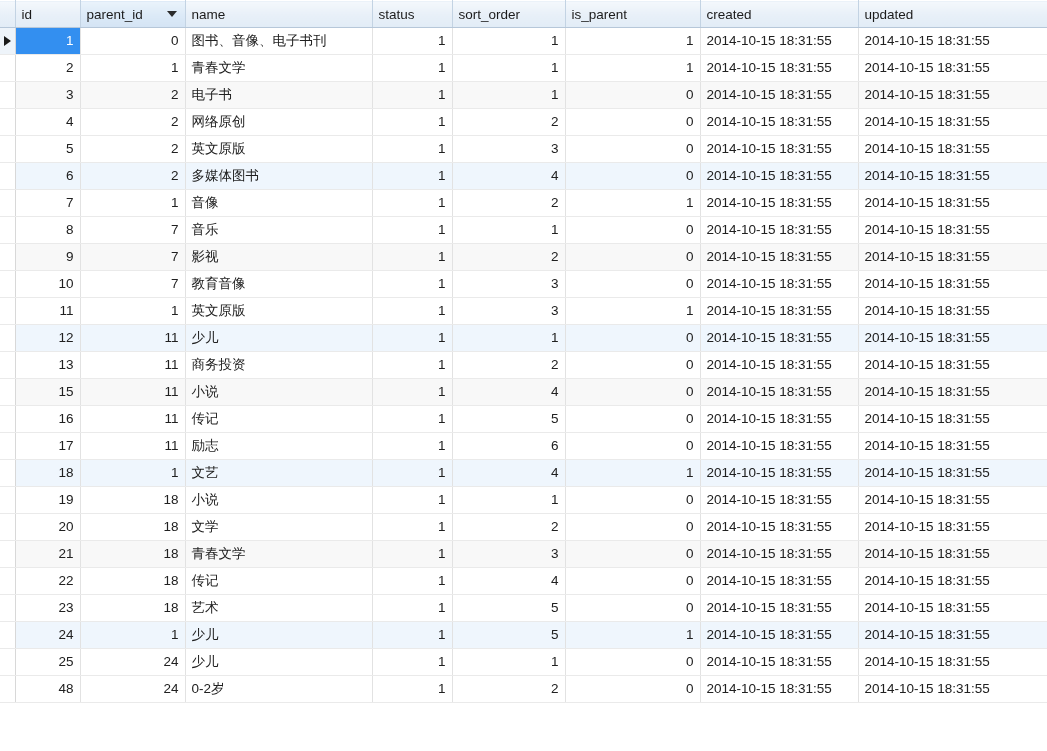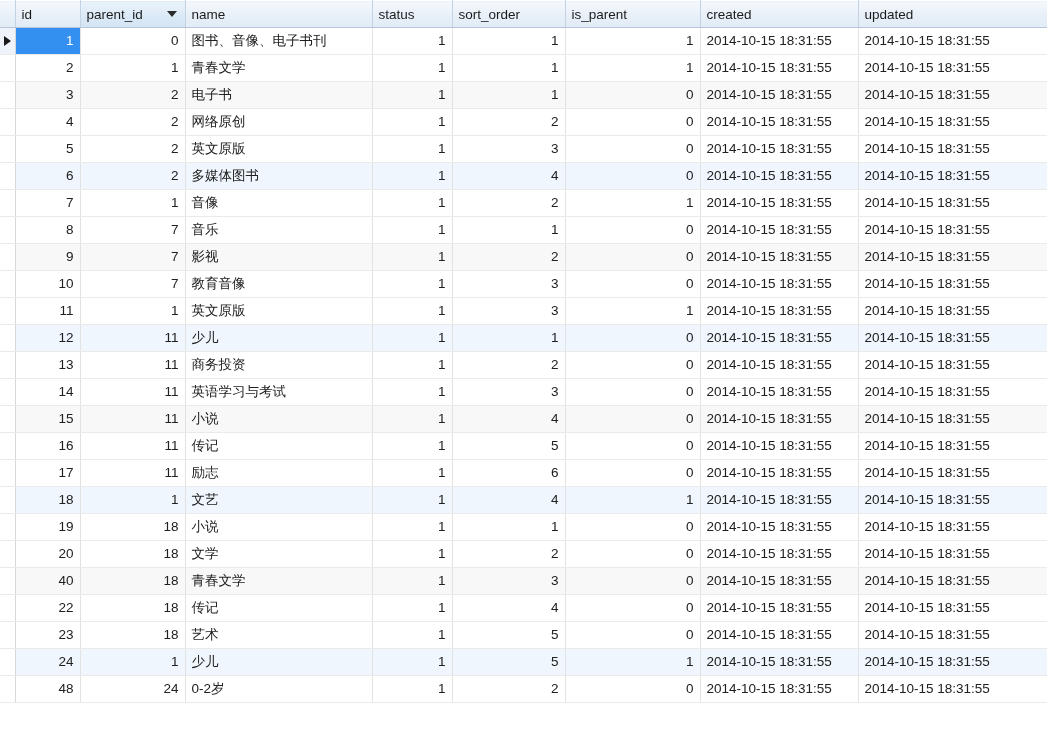--- a/index.html
+++ b/index.html
@@ -336,138 +336,138 @@
           <td class="gutter"></td>
           <td class="num">13</td>
           <td class="num">11</td>
           <td class="txt">商务投资</td>
           <td class="num">1</td>
           <td class="num">2</td>
           <td class="num">0</td>
           <td class="txt">2014-10-15 18:31:55</td>
           <td class="txt">2014-10-15 18:31:55</td>
         </tr>
-        <tr class="stripe-plain">
-          <td class="gutter"></td>
-          <td class="num">14</td>
-          <td class="num">11</td>
-          <td class="txt">英语学习与考试</td>
+        <tr class="stripe-grey">
+          <td class="gutter"></td>
+          <td class="num">15</td>
+          <td class="num">11</td>
+          <td class="txt">小说</td>
+          <td class="num">1</td>
+          <td class="num">4</td>
+          <td class="num">0</td>
+          <td class="txt">2014-10-15 18:31:55</td>
+          <td class="txt">2014-10-15 18:31:55</td>
+        </tr>
+        <tr class="stripe-plain">
+          <td class="gutter"></td>
+          <td class="num">16</td>
+          <td class="num">11</td>
+          <td class="txt">传记</td>
+          <td class="num">1</td>
+          <td class="num">5</td>
+          <td class="num">0</td>
+          <td class="txt">2014-10-15 18:31:55</td>
+          <td class="txt">2014-10-15 18:31:55</td>
+        </tr>
+        <tr class="stripe-plain">
+          <td class="gutter"></td>
+          <td class="num">17</td>
+          <td class="num">11</td>
+          <td class="txt">励志</td>
+          <td class="num">1</td>
+          <td class="num">6</td>
+          <td class="num">0</td>
+          <td class="txt">2014-10-15 18:31:55</td>
+          <td class="txt">2014-10-15 18:31:55</td>
+        </tr>
+        <tr class="stripe-blue">
+          <td class="gutter"></td>
+          <td class="num">18</td>
+          <td class="num">1</td>
+          <td class="txt">文艺</td>
+          <td class="num">1</td>
+          <td class="num">4</td>
+          <td class="num">1</td>
+          <td class="txt">2014-10-15 18:31:55</td>
+          <td class="txt">2014-10-15 18:31:55</td>
+        </tr>
+        <tr class="stripe-plain">
+          <td class="gutter"></td>
+          <td class="num">19</td>
+          <td class="num">18</td>
+          <td class="txt">小说</td>
+          <td class="num">1</td>
+          <td class="num">1</td>
+          <td class="num">0</td>
+          <td class="txt">2014-10-15 18:31:55</td>
+          <td class="txt">2014-10-15 18:31:55</td>
+        </tr>
+        <tr class="stripe-plain">
+          <td class="gutter"></td>
+          <td class="num">20</td>
+          <td class="num">18</td>
+          <td class="txt">文学</td>
+          <td class="num">1</td>
+          <td class="num">2</td>
+          <td class="num">0</td>
+          <td class="txt">2014-10-15 18:31:55</td>
+          <td class="txt">2014-10-15 18:31:55</td>
+        </tr>
+        <tr class="stripe-grey">
+          <td class="gutter"></td>
+          <td class="num">21</td>
+          <td class="num">18</td>
+          <td class="txt">青春文学</td>
           <td class="num">1</td>
           <td class="num">3</td>
           <td class="num">0</td>
           <td class="txt">2014-10-15 18:31:55</td>
           <td class="txt">2014-10-15 18:31:55</td>
         </tr>
-        <tr class="stripe-grey">
-          <td class="gutter"></td>
-          <td class="num">15</td>
-          <td class="num">11</td>
-          <td class="txt">小说</td>
+        <tr class="stripe-plain">
+          <td class="gutter"></td>
+          <td class="num">22</td>
+          <td class="num">18</td>
+          <td class="txt">传记</td>
           <td class="num">1</td>
           <td class="num">4</td>
           <td class="num">0</td>
           <td class="txt">2014-10-15 18:31:55</td>
           <td class="txt">2014-10-15 18:31:55</td>
         </tr>
         <tr class="stripe-plain">
           <td class="gutter"></td>
-          <td class="num">16</td>
-          <td class="num">11</td>
-          <td class="txt">传记</td>
+          <td class="num">23</td>
+          <td class="num">18</td>
+          <td class="txt">艺术</td>
           <td class="num">1</td>
           <td class="num">5</td>
           <td class="num">0</td>
           <td class="txt">2014-10-15 18:31:55</td>
           <td class="txt">2014-10-15 18:31:55</td>
         </tr>
-        <tr class="stripe-plain">
-          <td class="gutter"></td>
-          <td class="num">17</td>
-          <td class="num">11</td>
-          <td class="txt">励志</td>
-          <td class="num">1</td>
-          <td class="num">6</td>
-          <td class="num">0</td>
-          <td class="txt">2014-10-15 18:31:55</td>
-          <td class="txt">2014-10-15 18:31:55</td>
-        </tr>
         <tr class="stripe-blue">
           <td class="gutter"></td>
-          <td class="num">18</td>
-          <td class="num">1</td>
-          <td class="txt">文艺</td>
-          <td class="num">1</td>
-          <td class="num">4</td>
-          <td class="num">1</td>
-          <td class="txt">2014-10-15 18:31:55</td>
-          <td class="txt">2014-10-15 18:31:55</td>
-        </tr>
-        <tr class="stripe-plain">
-          <td class="gutter"></td>
-          <td class="num">19</td>
-          <td class="num">18</td>
-          <td class="txt">小说</td>
-          <td class="num">1</td>
-          <td class="num">1</td>
-          <td class="num">0</td>
-          <td class="txt">2014-10-15 18:31:55</td>
-          <td class="txt">2014-10-15 18:31:55</td>
-        </tr>
-        <tr class="stripe-plain">
-          <td class="gutter"></td>
-          <td class="num">20</td>
-          <td class="num">18</td>
-          <td class="txt">文学</td>
-          <td class="num">1</td>
-          <td class="num">2</td>
-          <td class="num">0</td>
-          <td class="txt">2014-10-15 18:31:55</td>
-          <td class="txt">2014-10-15 18:31:55</td>
-        </tr>
-        <tr class="stripe-grey">
-          <td class="gutter"></td>
-          <td class="num">40</td>
-          <td class="num">18</td>
-          <td class="txt">青春文学</td>
-          <td class="num">1</td>
-          <td class="num">3</td>
-          <td class="num">0</td>
-          <td class="txt">2014-10-15 18:31:55</td>
-          <td class="txt">2014-10-15 18:31:55</td>
-        </tr>
-        <tr class="stripe-plain">
-          <td class="gutter"></td>
-          <td class="num">22</td>
-          <td class="num">18</td>
-          <td class="txt">传记</td>
-          <td class="num">1</td>
-          <td class="num">4</td>
-          <td class="num">0</td>
-          <td class="txt">2014-10-15 18:31:55</td>
-          <td class="txt">2014-10-15 18:31:55</td>
-        </tr>
-        <tr class="stripe-plain">
-          <td class="gutter"></td>
-          <td class="num">23</td>
-          <td class="num">18</td>
-          <td class="txt">艺术</td>
+          <td class="num">24</td>
+          <td class="num">1</td>
+          <td class="txt">少儿</td>
           <td class="num">1</td>
           <td class="num">5</td>
-          <td class="num">0</td>
-          <td class="txt">2014-10-15 18:31:55</td>
-          <td class="txt">2014-10-15 18:31:55</td>
-        </tr>
-        <tr class="stripe-blue">
-          <td class="gutter"></td>
+          <td class="num">1</td>
+          <td class="txt">2014-10-15 18:31:55</td>
+          <td class="txt">2014-10-15 18:31:55</td>
+        </tr>
+        <tr class="stripe-plain">
+          <td class="gutter"></td>
+          <td class="num">25</td>
           <td class="num">24</td>
-          <td class="num">1</td>
           <td class="txt">少儿</td>
           <td class="num">1</td>
-          <td class="num">5</td>
-          <td class="num">1</td>
+          <td class="num">1</td>
+          <td class="num">0</td>
           <td class="txt">2014-10-15 18:31:55</td>
           <td class="txt">2014-10-15 18:31:55</td>
         </tr>
         <tr class="stripe-plain">
           <td class="gutter"></td>
           <td class="num">48</td>
           <td class="num">24</td>
           <td class="txt">0-2岁</td>
           <td class="num">1</td>
           <td class="num">2</td>

